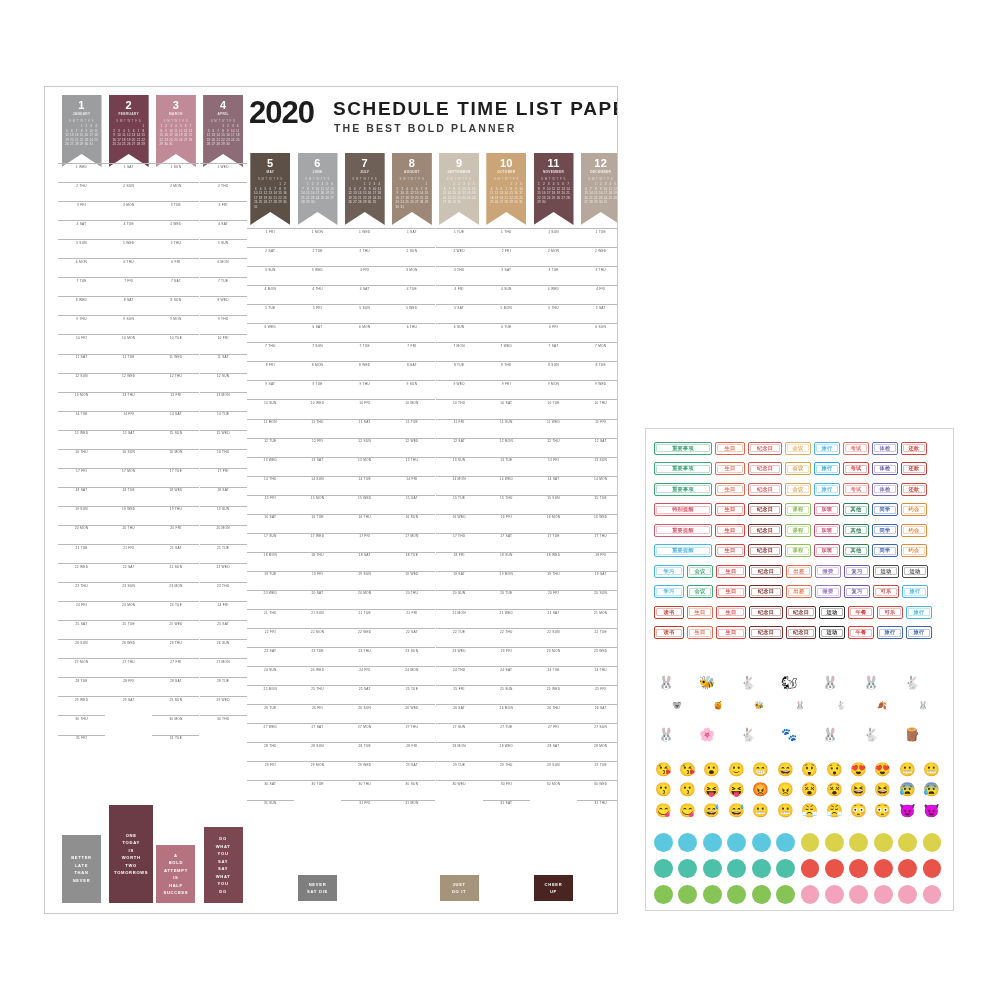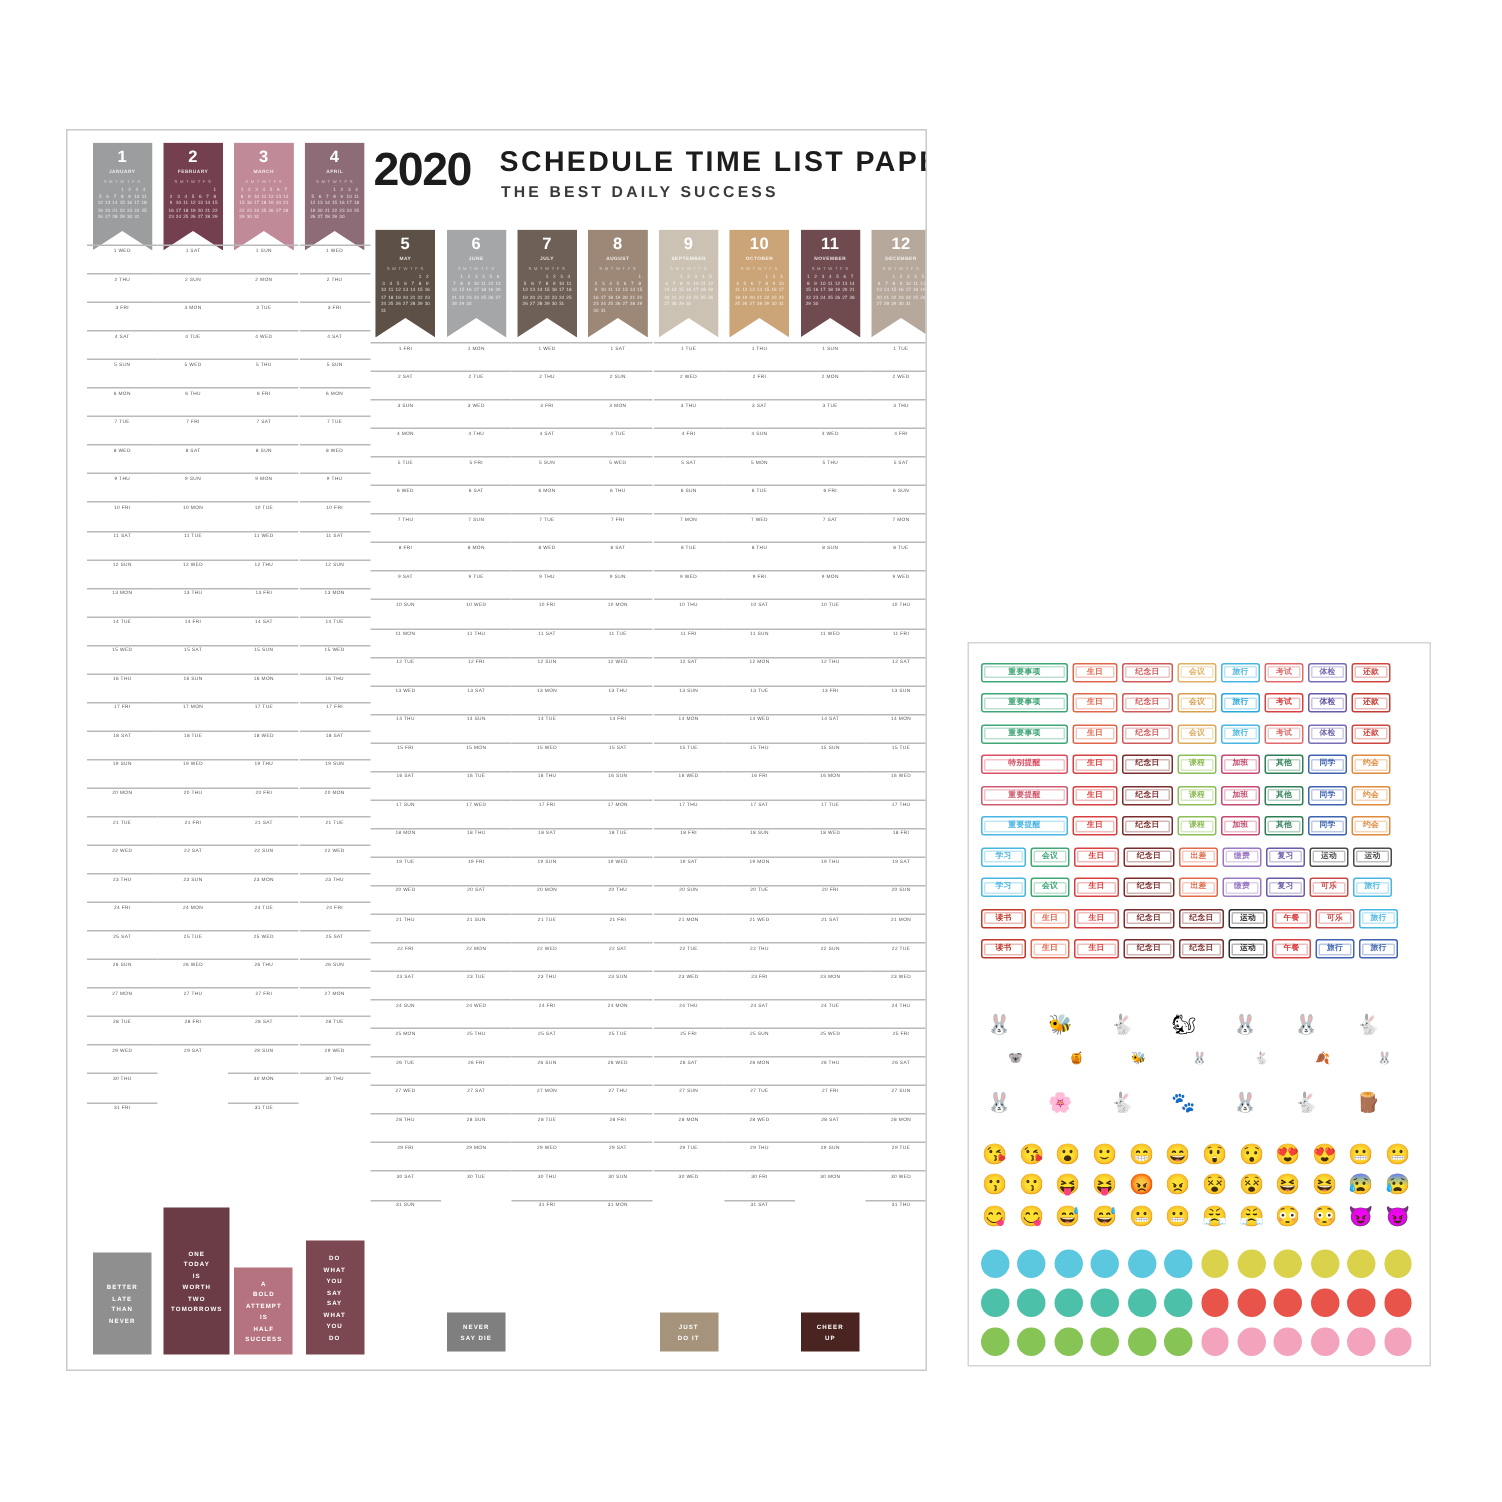--- a/index.html
+++ b/index.html
@@ -127,21 +127,21 @@
 <body>
 
 <div class="stage">
 
   <div class="poster">
     <div class="poster-inner">
 
       <div class="title-block">
         <div class="title-year">2020</div>
         <div class="title-main">SCHEDULE TIME LIST PAPER</div>
-        <div class="title-sub">THE BEST DAILY SUCCESS</div>
+        <div class="title-sub">THE BEST BOLD PLANNER</div>
       </div>
 
       <div id="banners">
           <div class="banner" style="left: 16.5px; top: 8px; background: rgb(155, 157, 158);">
             <div class="bnum">1</div>
             <div class="bname">JANUARY</div>
             <div class="bdow">S M T W T F S</div>
             <div class="mini">
               <i class="dim"></i>
               <i class="dim"></i>

